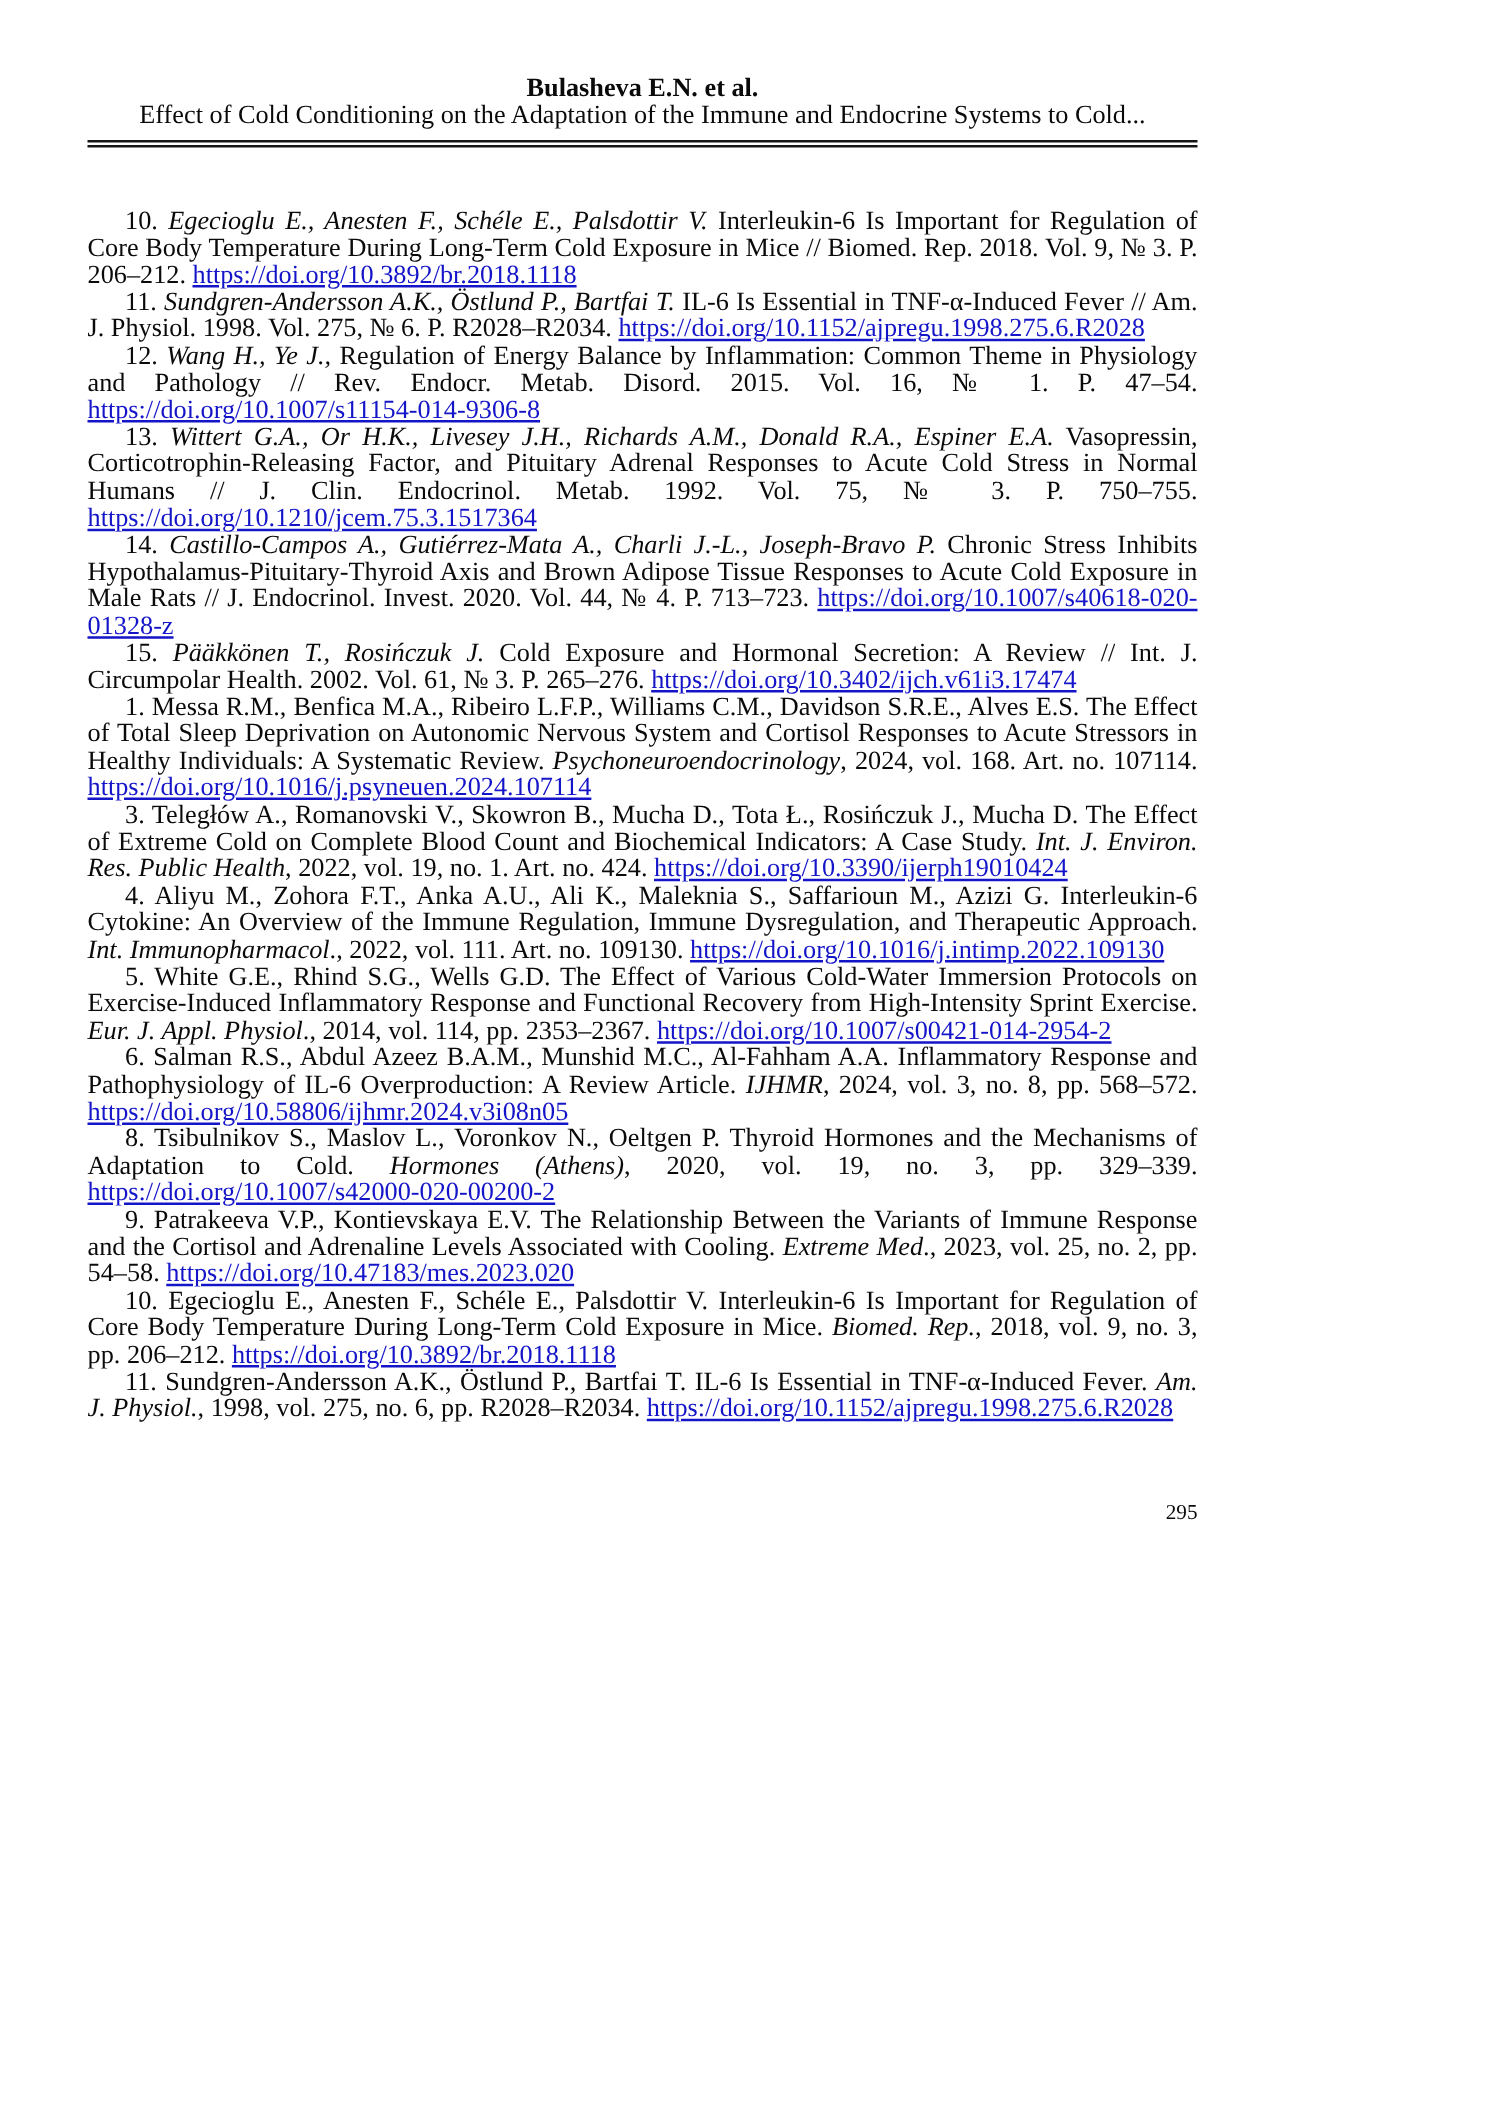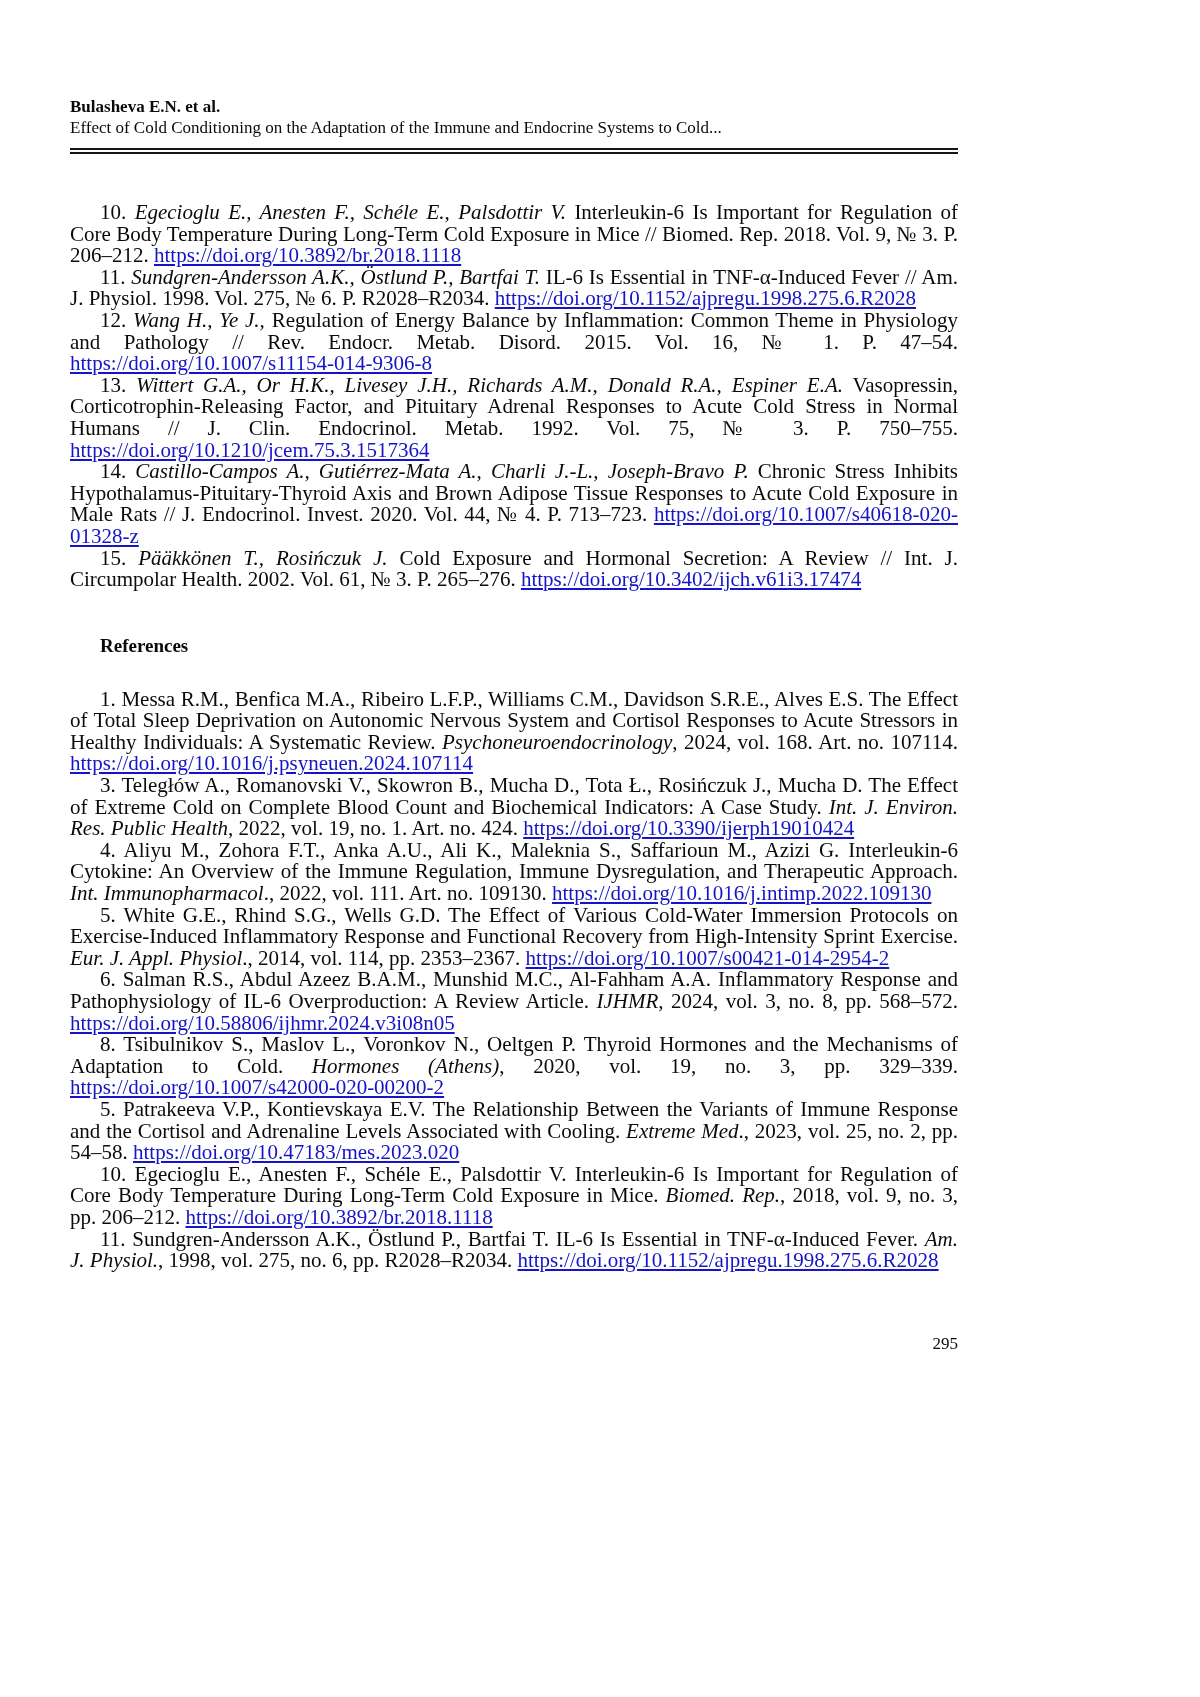--- a/index.html
+++ b/index.html
@@ -16,23 +16,23 @@
   }
   .page{
     width:1200px;height:1697px;position:relative;
   }
   .content{
     position:absolute;
     left:70px;top:0;
     width:888px;
   }
   .header-block{
-    padding-top:96px;
-    text-align:left;
-    font-size:17px;
+    padding-top:60px;
+    text-align:center;
+    font-size:21px;
     line-height:21px;
   }
   .header-authors{font-weight:bold;}
   .double-rule{
     margin-top:10px;
     height:2px;
     border-top:2.4px solid #161616;
     border-bottom:2px solid #161616;
   }
   .ref-list{margin-top:48px;}
@@ -76,30 +76,29 @@
 
     <div id="ref-list-1" class="ref-list ref-list-1">
         <p class="ref"><span>10. </span><span class="it">Egecioglu E., Anesten F., Schéle E., Palsdottir V.</span><span> Interleukin-6 Is Important for Regulation of Core Body Temperature During Long-Term Cold Exposure in Mice // Biomed. Rep. 2018. Vol. 9, № 3. P. 206–212. </span><a href="#" class="doi-link">https://doi.org/10.3892/br.2018.1118</a></p>
         <p class="ref"><span>11. </span><span class="it">Sundgren-Andersson A.K., Östlund P., Bartfai T.</span><span> IL-6 Is Essential in TNF-α-Induced Fever // Am. J. Physiol. 1998. Vol. 275, № 6. P. R2028–R2034. </span><a href="#" class="doi-link">https://doi.org/10.1152/ajpregu.1998.275.6.R2028</a></p>
         <p class="ref"><span>12. </span><span class="it">Wang H., Ye J.,</span><span> Regulation of Energy Balance by Inflammation: Common Theme in Physiology and Pathology // Rev. Endocr. Metab. Disord. 2015. Vol. 16, № 1. P. 47–54. </span><a href="#" class="doi-link">https://doi.org/10.1007/s11154-014-9306-8</a></p>
         <p class="ref"><span>13. </span><span class="it">Wittert G.A., Or H.K., Livesey J.H., Richards A.M., Donald R.A., Espiner E.A.</span><span> Vasopressin, Corticotrophin-Releasing Factor, and Pituitary Adrenal Responses to Acute Cold Stress in Normal Humans // J. Clin. Endocrinol. Metab. 1992. Vol. 75, № 3. P. 750–755. </span><a href="#" class="doi-link">https://doi.org/10.1210/jcem.75.3.1517364</a></p>
         <p class="ref"><span>14. </span><span class="it">Castillo-Campos A., Gutiérrez-Mata A., Charli J.-L., Joseph-Bravo P.</span><span> Chronic Stress Inhibits Hypothalamus-Pituitary-Thyroid Axis and Brown Adipose Tissue Responses to Acute Cold Exposure in Male Rats // J. Endocrinol. Invest. 2020. Vol. 44, № 4. P. 713–723. </span><a href="#" class="doi-link">https://doi.org/10.1007/s40618-020-01328-z</a></p>
         <p class="ref"><span>15. </span><span class="it">Pääkkönen T., Rosińczuk J.</span><span> Cold Exposure and Hormonal Secretion: A Review // Int. J. Circumpolar Health. 2002. Vol. 61, № 3. P. 265–276. </span><a href="#" class="doi-link">https://doi.org/10.3402/ijch.v61i3.17474</a></p>
       </div>
 
-    <h2 class="refs-heading">References</h2>
 
     <div id="ref-list-2" class="ref-list ref-list-2">
         <p class="ref"><span>1. Messa R.M., Benfica M.A., Ribeiro L.F.P., Williams C.M., Davidson S.R.E., Alves E.S. The Effect of Total Sleep Deprivation on Autonomic Nervous System and Cortisol Responses to Acute Stressors in Healthy Individuals: A Systematic Review. </span><span class="it">Psychoneuroendocrinology</span><span>, 2024, vol. 168. Art. no. 107114. </span><a href="#" class="doi-link">https://doi.org/10.1016/j.psyneuen.2024.107114</a></p>
         <p class="ref"><span>3. Teległów A., Romanovski V., Skowron B., Mucha D., Tota Ł., Rosińczuk J., Mucha D. The Effect of Extreme Cold on Complete Blood Count and Biochemical Indicators: A Case Study. </span><span class="it">Int. J. Environ. Res. Public Health</span><span>, 2022, vol. 19, no. 1. Art. no. 424. </span><a href="#" class="doi-link">https://doi.org/10.3390/ijerph19010424</a></p>
         <p class="ref"><span>4. Aliyu M., Zohora F.T., Anka A.U., Ali K., Maleknia S., Saffarioun M., Azizi G. Interleukin-6 Cytokine: An Overview of the Immune Regulation, Immune Dysregulation, and Therapeutic Approach. </span><span class="it">Int. Immunopharmacol</span><span>., 2022, vol. 111. Art. no. 109130. </span><a href="#" class="doi-link">https://doi.org/10.1016/j.intimp.2022.109130</a></p>
         <p class="ref"><span>5. White G.E., Rhind S.G., Wells G.D. The Effect of Various Cold-Water Immersion Protocols on Exercise-Induced Inflammatory Response and Functional Recovery from High-Intensity Sprint Exercise. </span><span class="it">Eur. J. Appl. Physiol</span><span>., 2014, vol. 114, pp. 2353–2367. </span><a href="#" class="doi-link">https://doi.org/10.1007/s00421-014-2954-2</a></p>
         <p class="ref"><span>6. Salman R.S., Abdul Azeez B.A.M., Munshid M.C., Al-Fahham A.A. Inflammatory Response and Pathophysiology of IL-6 Overproduction: A Review Article. </span><span class="it">IJHMR</span><span>, 2024, vol. 3, no. 8, pp. 568–572. </span><a href="#" class="doi-link">https://doi.org/10.58806/ijhmr.2024.v3i08n05</a></p>
         <p class="ref"><span>8. Tsibulnikov S., Maslov L., Voronkov N., Oeltgen P. Thyroid Hormones and the Mechanisms of Adaptation to Cold. </span><span class="it">Hormones (Athens)</span><span>, 2020, vol. 19, no. 3, pp. 329–339. </span><a href="#" class="doi-link">https://doi.org/10.1007/s42000-020-00200-2</a></p>
-        <p class="ref"><span>5. Patrakeeva V.P., Kontievskaya E.V. The Relationship Between the Variants of Immune Response and the Cortisol and Adrenaline Levels Associated with Cooling. </span><span class="it">Extreme Med</span><span>., 2023, vol. 25, no. 2, pp. 54–58. </span><a href="#" class="doi-link">https://doi.org/10.47183/mes.2023.020</a></p>
+        <p class="ref"><span>9. Patrakeeva V.P., Kontievskaya E.V. The Relationship Between the Variants of Immune Response and the Cortisol and Adrenaline Levels Associated with Cooling. </span><span class="it">Extreme Med</span><span>., 2023, vol. 25, no. 2, pp. 54–58. </span><a href="#" class="doi-link">https://doi.org/10.47183/mes.2023.020</a></p>
         <p class="ref"><span>10. Egecioglu E., Anesten F., Schéle E., Palsdottir V. Interleukin-6 Is Important for Regulation of Core Body Temperature During Long-Term Cold Exposure in Mice. </span><span class="it">Biomed. Rep.</span><span>, 2018, vol. 9, no. 3, pp. 206–212. </span><a href="#" class="doi-link">https://doi.org/10.3892/br.2018.1118</a></p>
         <p class="ref"><span>11. Sundgren-Andersson A.K., Östlund P., Bartfai T. IL-6 Is Essential in TNF-α-Induced Fever. </span><span class="it">Am. J. Physiol.</span><span>, 1998, vol. 275, no. 6, pp. R2028–R2034. </span><a href="#" class="doi-link">https://doi.org/10.1152/ajpregu.1998.275.6.R2028</a></p>
       </div>
 
     <div class="page-number">295</div>
 
   </div>
 </div>
 
 </body></html>

